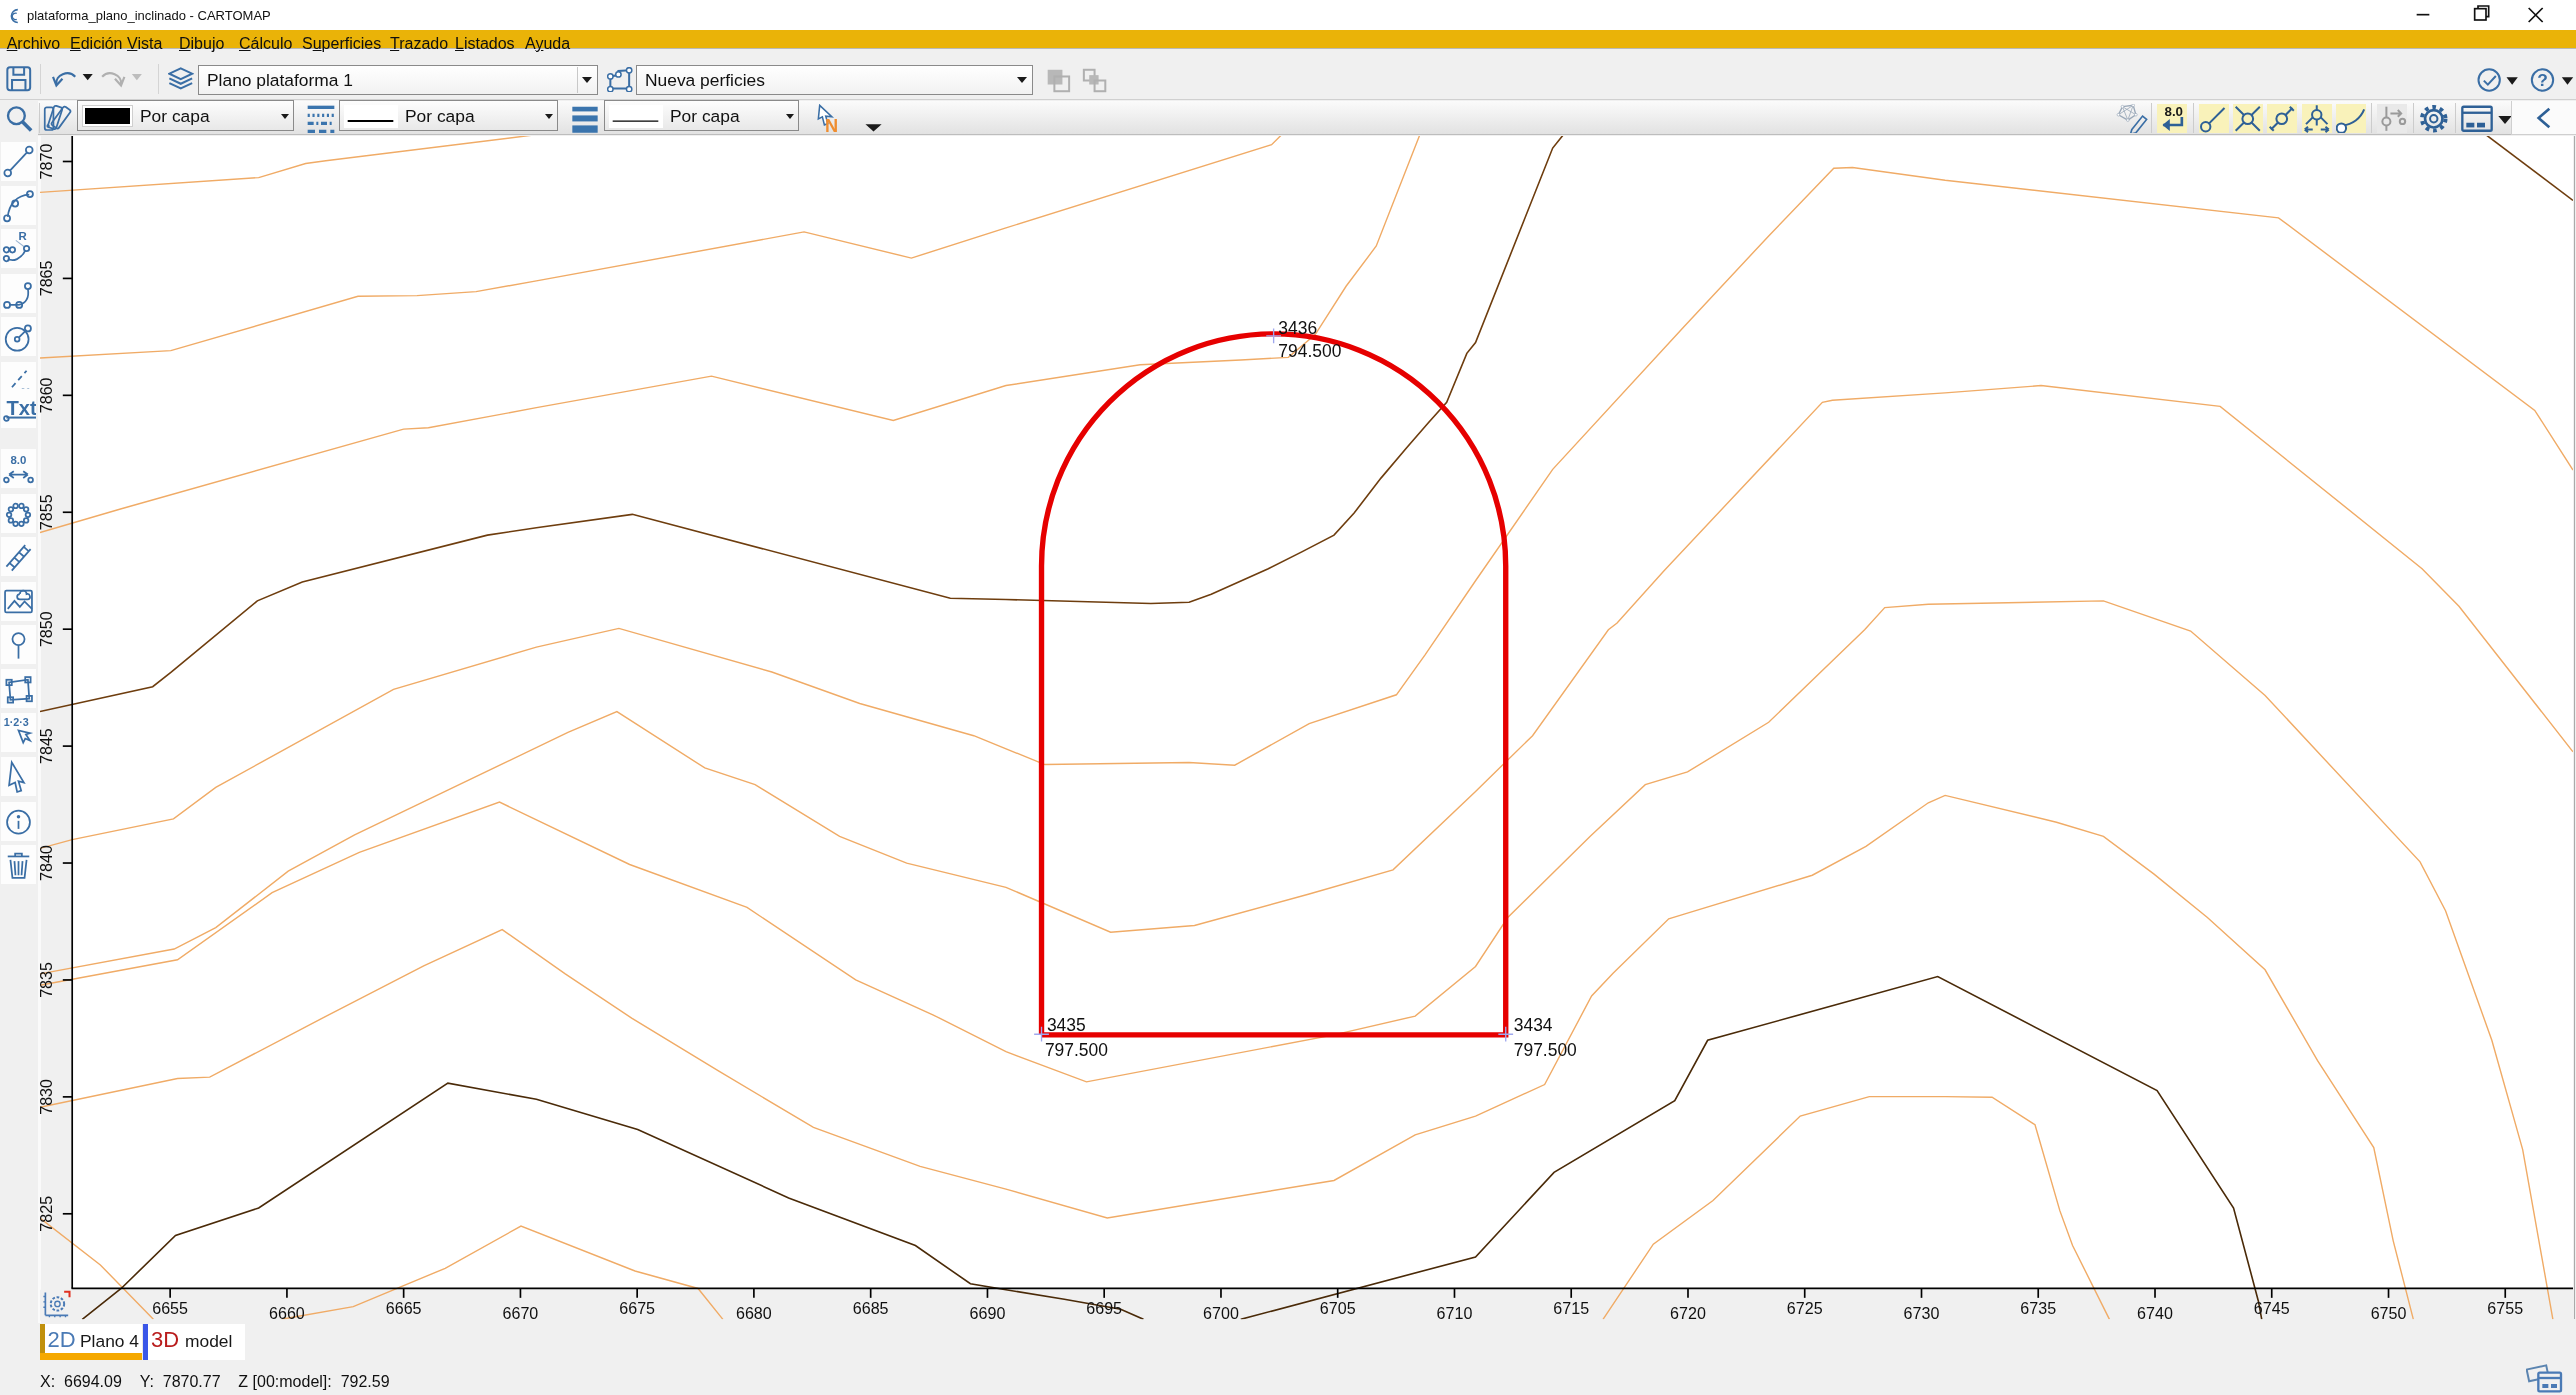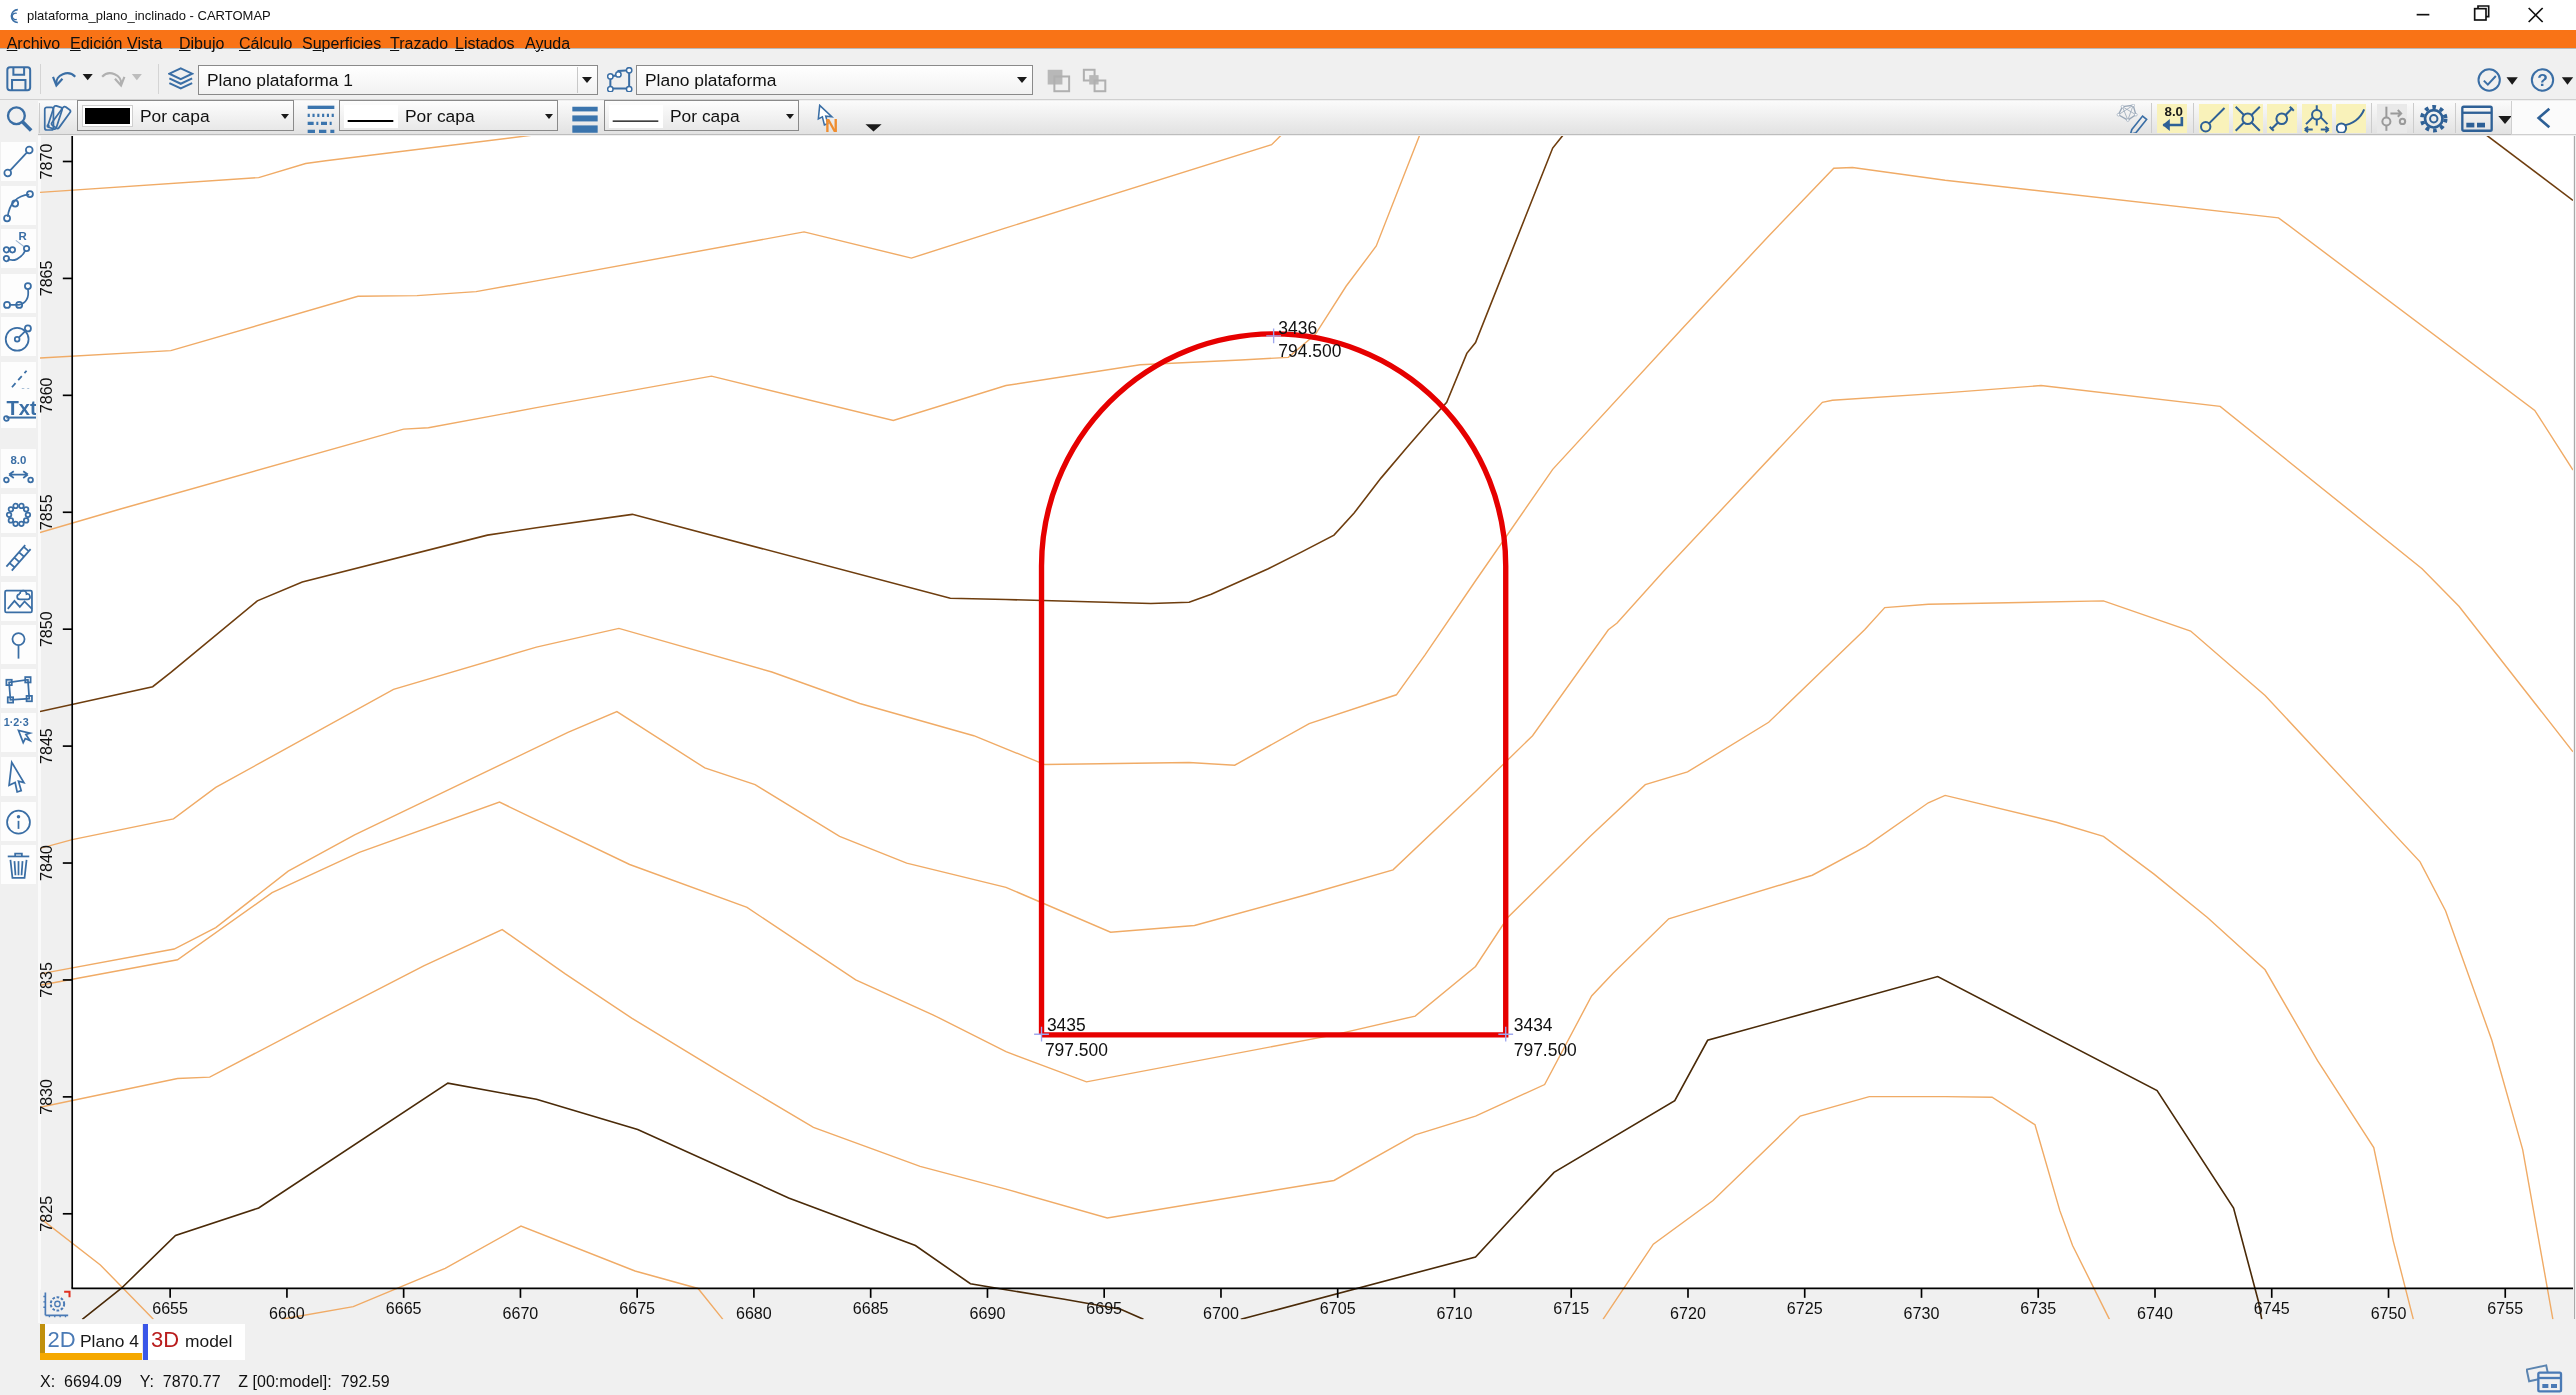--- a/index.html
+++ b/index.html
@@ -1,19 +1,19 @@
 <!DOCTYPE html>
 <html style="font-size:10.7px"><head><meta charset="utf-8"><style>
 *{margin:0;padding:0;box-sizing:border-box}
 html,body{width:2576px;height:1395px;overflow:hidden}
 body{font-family:"Liberation Sans",sans-serif;background:#f0f0f0;position:relative}
 .abs{position:absolute}
 #title{left:0;top:0;width:2576px;height:30px;background:#fff}
 #title .t{position:absolute;left:27px;top:8px;font-size:13px;color:#111;white-space:pre}
-#menu{left:0;top:30px;width:2576px;height:19px;background:#f97316;border-bottom:1.3px solid #b9b9b9}
+#menu{left:0;top:30px;width:2576px;height:19px;background:#eab308;border-bottom:1.3px solid #b9b9b9}
 #menu span{position:absolute;top:4.7px;font-size:16px;color:#101010}
 #tb1{left:0;top:60px;width:2576px;height:40px;background:#f0f0f0;border-bottom:1.3px solid #d0d0d0}
 #tb2{left:0;top:101px;width:2576px;height:34px;background:linear-gradient(#fbfbfb,#e2e2e2);border-bottom:0.7px solid #bdbdbd}
 .sep1{position:absolute;top:4px;width:1.3px;height:29.5px;background:#d4d4d4}
 .sep2{position:absolute;top:2px;width:1.3px;height:29.5px;background:#cccccc}
 .combo{position:absolute;background:linear-gradient(#ffffff,#f2f2f2);border:0.7px solid #8a8a8a;font-size:17.4px;color:#101010}
 .combo .tx{position:absolute;left:8px;top:4.7px;white-space:pre}
 .car{position:absolute;width:0;height:0;border-left:5.4px solid transparent;border-right:5.4px solid transparent;border-top:6.7px solid #1a1a1a}
 .lbtn{position:absolute;left:0.7px;width:35px;height:39px;background:#fdfdfd}
 .ybtn{position:absolute;top:2.7px;width:29.5px;height:29.5px;background:#f9f2ba}
@@ -80,21 +80,21 @@
     </div>
 <svg class="abs" style="left:607px;top:6.7px" width="25.5" height="25.5" viewBox="0 0 38 38">
       <path d="M5,32 V14 L17,12 V6 L33,5 V32 Z" stroke="#3a6ea5" fill="none" stroke-width="3"></path>
       <circle cx="5" cy="33" r="4" fill="#fff" stroke="#3a6ea5" stroke-width="2.2"></circle>
       <circle cx="5" cy="14" r="4" fill="#fff" stroke="#3a6ea5" stroke-width="2.2"></circle>
       <circle cx="17" cy="11" r="4" fill="#fff" stroke="#3a6ea5" stroke-width="2.2"></circle>
       <circle cx="33" cy="5" r="4" fill="#fff" stroke="#3a6ea5" stroke-width="2.2"></circle>
       <circle cx="33" cy="33" r="4" fill="#fff" stroke="#3a6ea5" stroke-width="2.2"></circle>
     </svg>
 <div class="combo" style="left:636px;top:4.7px;width:397px;height:30px">
-      <div class="tx">Plano plataforma</div>
+      <div class="tx">Nueva perficies</div>
       <div class="car" style="right:5.4px;top:11.4px"></div>
     </div>
 <svg class="abs" style="left:1045px;top:6.7px" width="67" height="27" viewBox="0 0 100 40">
       <rect x="4" y="4" width="22" height="22" fill="#b8b8b8"></rect>
       <rect x="14" y="14" width="22" height="22" fill="none" stroke="#b0b0b0" stroke-width="3"></rect>
       <rect x="58" y="4" width="16" height="16" fill="none" stroke="#b0b0b0" stroke-width="3"></rect>
       <rect x="66" y="12" width="14" height="14" fill="#b8b8b8"></rect>
       <rect x="74" y="20" width="16" height="16" fill="none" stroke="#b0b0b0" stroke-width="3"></rect>
     </svg>
 <svg class="abs" style="left:2477px;top:8px" width="99" height="24" viewBox="0 0 148 36">

